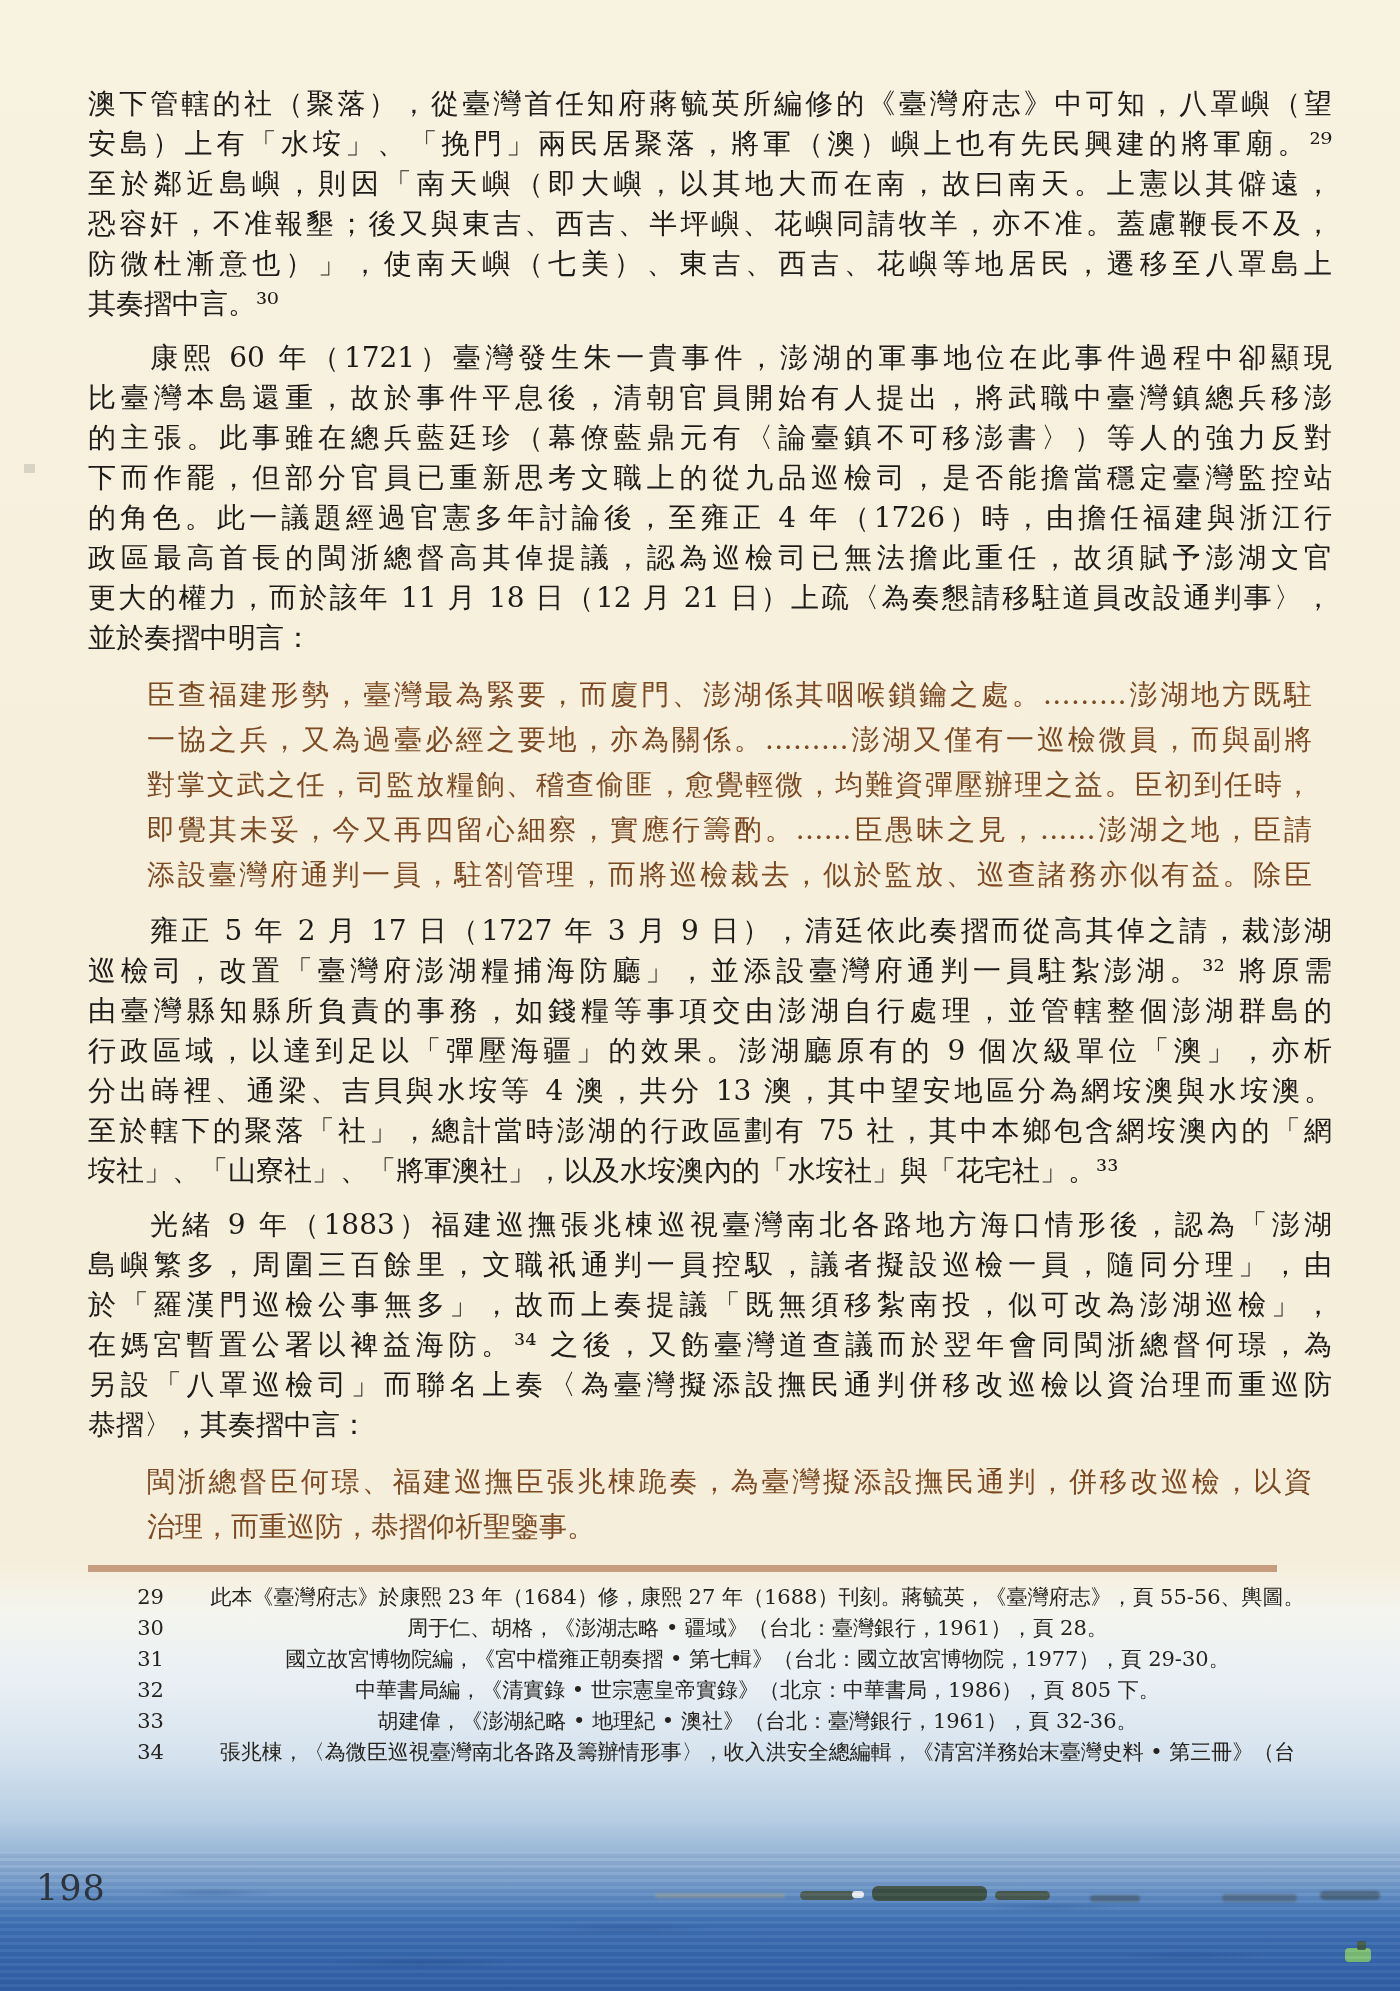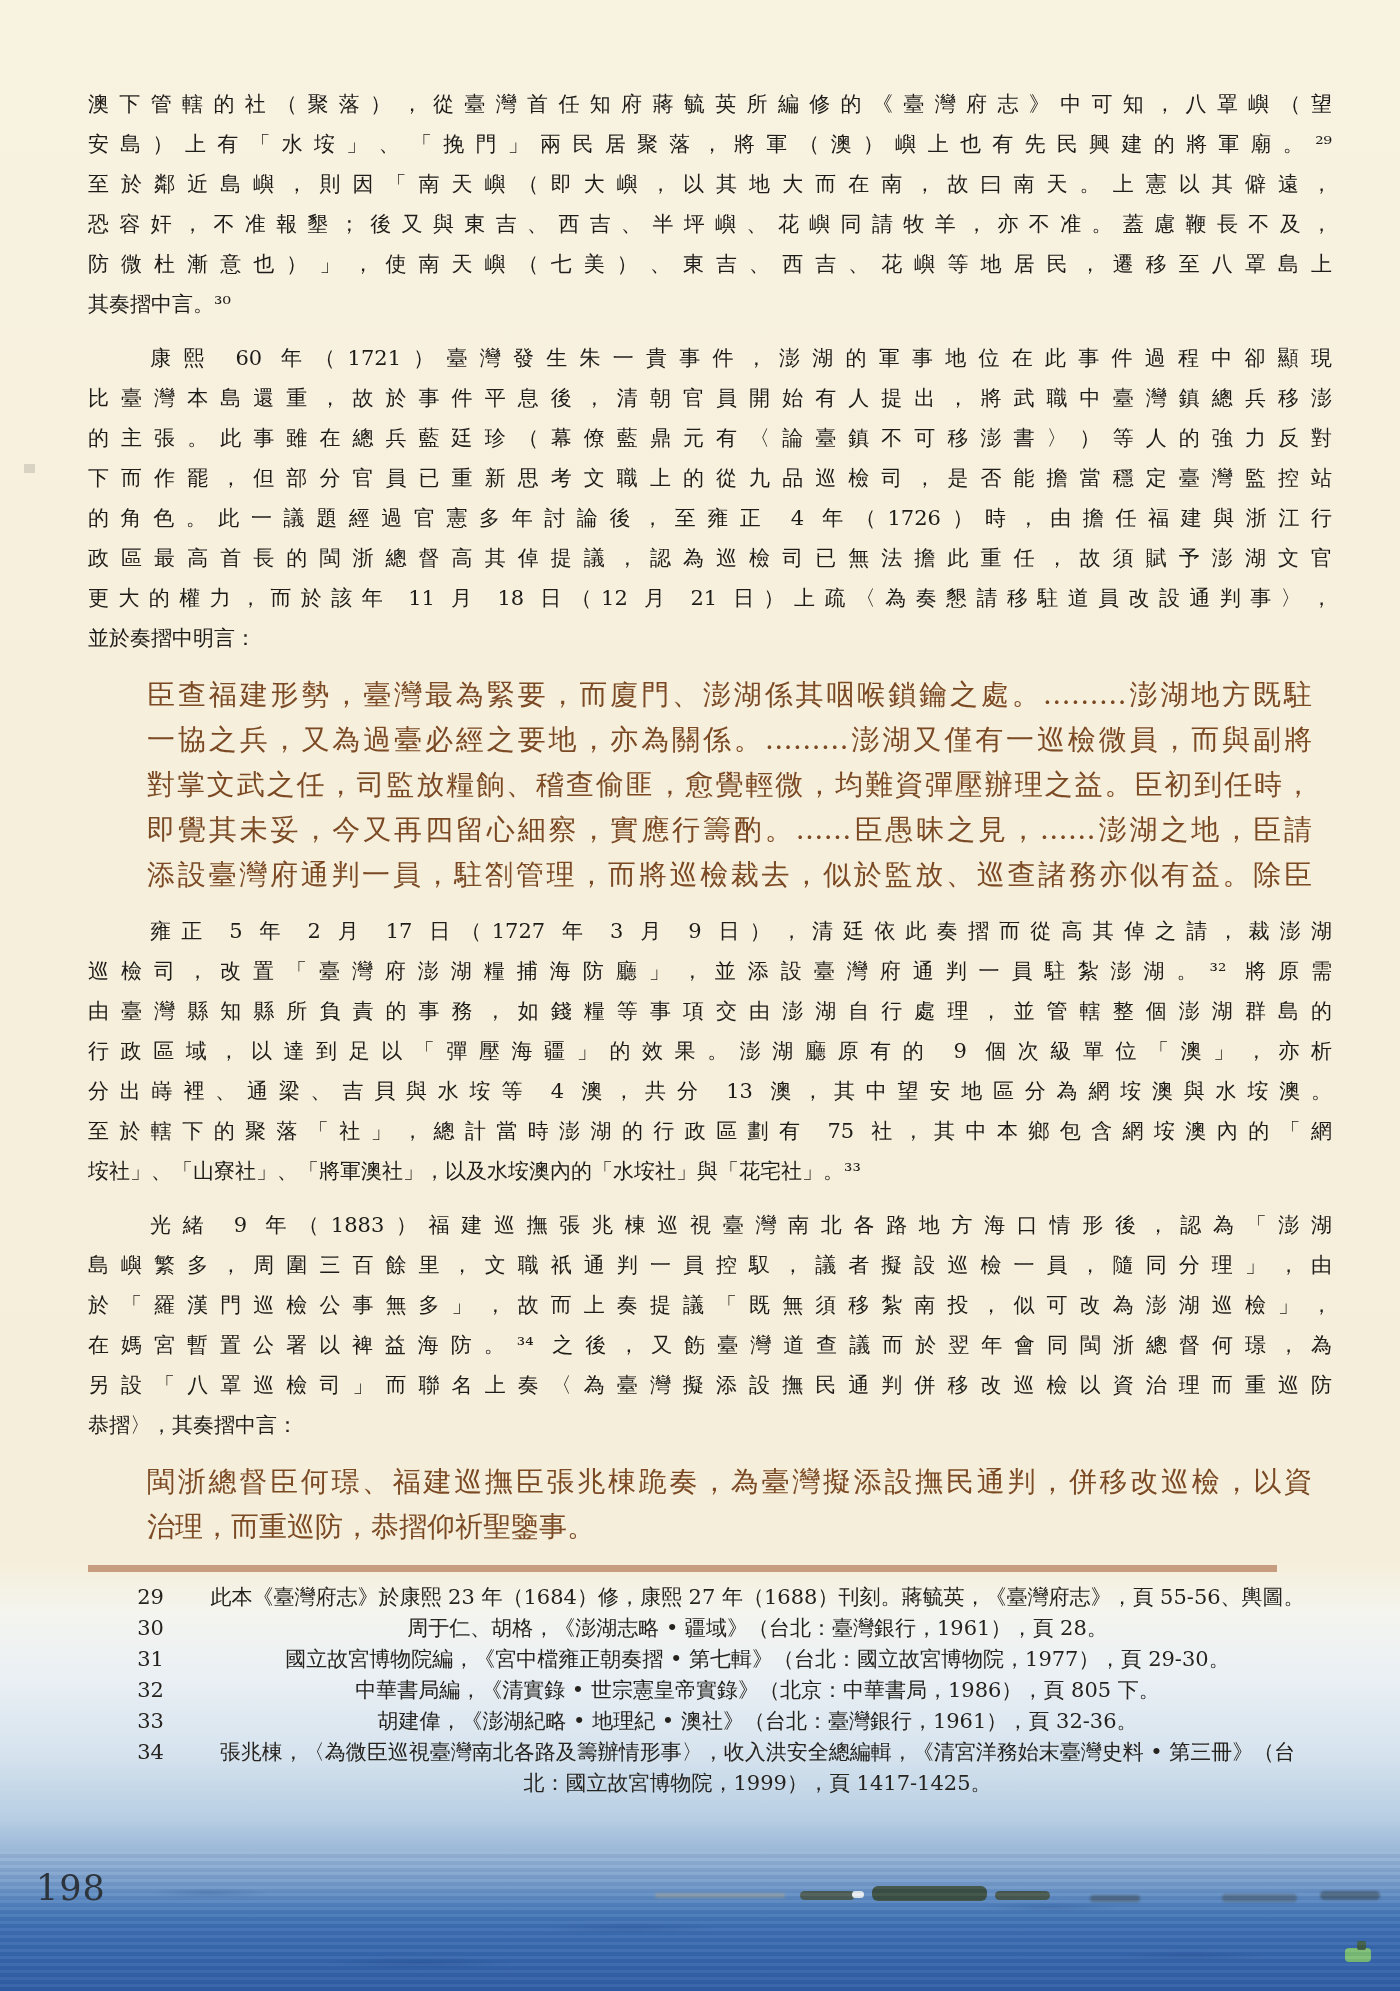--- a/index.html
+++ b/index.html
@@ -43,21 +43,21 @@
   .i5{left:995px;top:330px;width:55px;height:9px;background:#48584e;filter:blur(.5px);}
   .i6{left:1090px;top:334px;width:50px;height:7px;background:rgba(70,85,95,.6);filter:blur(1px);}
   .i7{left:1222px;top:333px;width:75px;height:8px;background:rgba(75,90,100,.55);filter:blur(1px);}
   .i8{left:1320px;top:330px;width:60px;height:9px;background:rgba(60,75,85,.6);filter:blur(1px);}
   .boat{position:absolute;left:1345px;top:387px;width:26px;height:14px;background:#7cbe74;border-radius:4px;}
   .boat::before{content:"";position:absolute;left:12px;top:-7px;width:9px;height:9px;background:#3f5d45;border-radius:2px;}
   
   .content{position:absolute;left:88px;top:84px;width:1244px;z-index:2;}
   .block{margin:0;}
   .block + .block{margin-top:14px;}
-  .block.body{font-size:21px;line-height:40px;color:#1e1c19;}
+  .block.body{font-size:28px;line-height:40px;color:#1e1c19;}
   .block.quote{margin-left:59px;margin-right:20px;font-size:28px;line-height:45px;color:#7b4a24;}
   .line{text-align:justify;text-align-last:justify;}
   .line.last{text-align-last:left;}
   .line.indent{text-indent:62px;}
   .rule{height:7px;width:1189px;background:#c69e7f;margin-top:16px;}
   .footnotes{margin-top:10px;font-size:21px;line-height:31px;color:#26231f;text-align:center;}
   .footnote{display:flex;}
   .fn-num{width:95px;box-sizing:border-box;padding-left:30px;flex:0 0 auto;}
   .fn-text{flex:1;}
   .page-number{position:absolute;left:36px;top:1868px;z-index:3;font-size:35px;letter-spacing:1px;color:#2d343c;}
@@ -161,21 +161,20 @@
         <div class="footnote">
           <div class="fn-num">33</div>
           <div class="fn-text">
             <div>胡建偉，《澎湖紀略 • 地理紀 • 澳社》（台北：臺灣銀行，1961），頁 32-36。</div>
           </div>
         </div>
         <div class="footnote">
           <div class="fn-num">34</div>
           <div class="fn-text">
             <div>張兆棟，〈為微臣巡視臺灣南北各路及籌辦情形事〉，收入洪安全總編輯，《清宮洋務始末臺灣史料 • 第三冊》（台</div>
-            <div>北：國立故宮博物院，1999），頁 1417-1425。</div>
           </div>
         </div>
       </div>
   </div>
 
   <div class="page-number">198</div>
 
 </div>
 
 </body></html>

